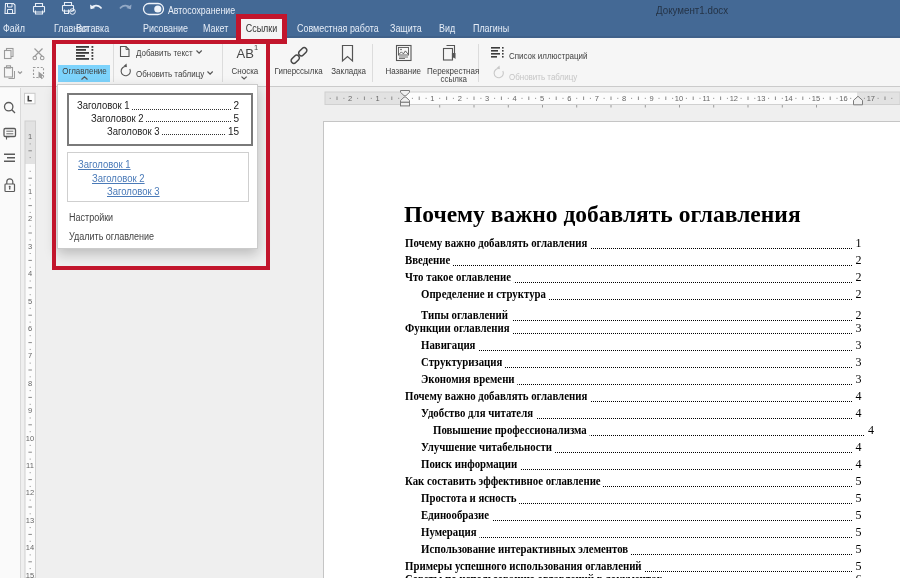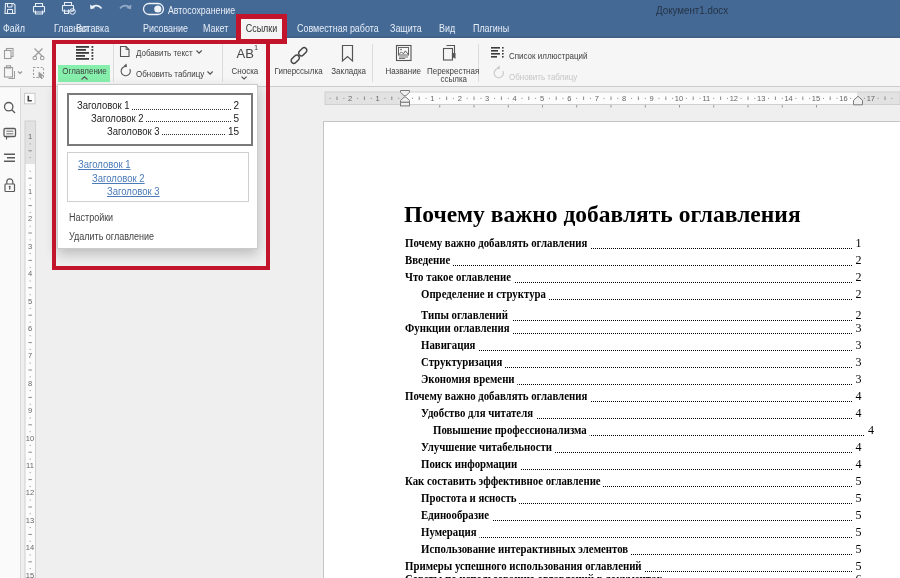--- a/index.html
+++ b/index.html
@@ -15,21 +15,21 @@
 #autosave span { display:inline-block; transform:scaleX(0.88); transform-origin:left; }
 #tabactive { position:absolute; left:241px; top:19px; width:41px; height:20px; background:#f4f4f4; color:#333; font-size:10.5px; text-align:center; line-height:19px; z-index:5; }
 #tabactive span { display:inline-block; transform:scaleX(0.85); }
 #toolbar { position:absolute; left:0; top:38px; width:900px; height:49px; background:#f6f6f6; border-bottom:1px solid #cbcbcb; }
 .tdiv { position:absolute; top:6px; width:1px; height:38px; background:#dcdcdc; }
 .tlabel { position:absolute; font-size:9.5px; color:#3f3f3f; width:120px; text-align:center; white-space:nowrap; }
 .tlabel span { display:inline-block; transform:scaleX(0.84); }
 .tlabelL { position:absolute; font-size:9.5px; color:#3f3f3f; white-space:nowrap; }
 .tlabelL span { display:inline-block; transform:scaleX(0.84); transform-origin:left; }
 .tgray { color:#c6c6c6; }
-#btn-toc { position:absolute; left:58px; top:27px; width:52px; height:17px; background:#86efac; font-size:9.5px; color:#3f3f3f; text-align:center; line-height:12px; }
+#btn-toc { position:absolute; left:58px; top:27px; width:52px; height:17px; background:#7dd3fc; font-size:9.5px; color:#3f3f3f; text-align:center; line-height:12px; }
 #btn-toc span { display:inline-block; transform:scaleX(0.84); }
 #redtab { position:absolute; left:236px; top:14px; width:51px; height:30px; border:5px solid #c2152c; z-index:20; }
 #redbig { position:absolute; left:52px; top:40px; width:218px; height:230px; border:4px solid #c2152c; z-index:20; }
 #panel { position:absolute; left:57px; top:84px; width:201px; height:165px; background:#fff; border:1px solid #cbcbcb; box-shadow:0 5px 12px rgba(0,0,0,0.22); z-index:10; }
 #optbox1 { position:absolute; left:9px; top:8px; width:186px; height:53px; border:2px solid #7a7a7a; background:#fff; }
 #optbox2 { position:absolute; left:9px; top:67px; width:182px; height:50px; border:1px solid #cfcfcf; background:#fff; }
 .prow { position:absolute; height:13px; font-size:10px; color:#1b1b1b; white-space:nowrap; }
 .prow .pl { position:absolute; left:0; right:18px; bottom:2.5px; border-bottom:1.5px dotted #333; }
 .prow .pt { position:relative; display:inline-block; transform:scaleX(0.95); transform-origin:left; background:#fff; padding-right:2px; line-height:13px; }
 .prow .pn { position:absolute; right:10px; top:0; background:#fff; padding-left:2px; line-height:13px; }

